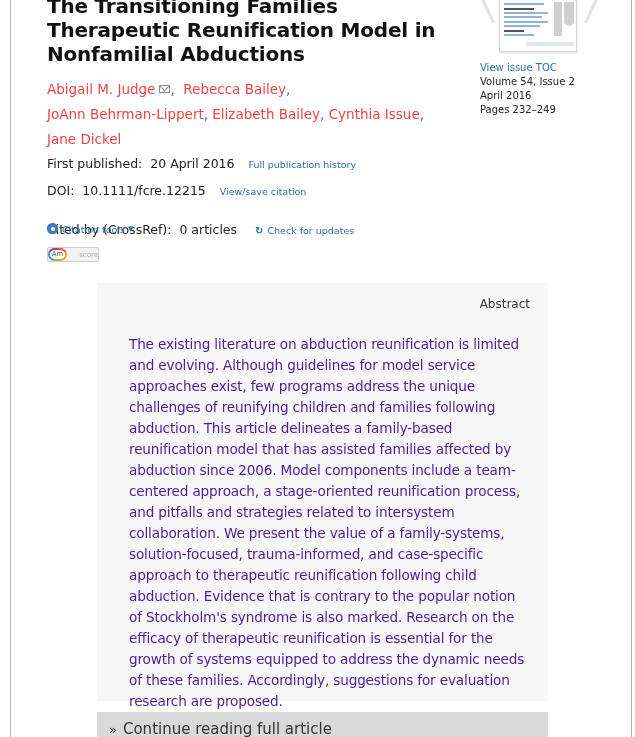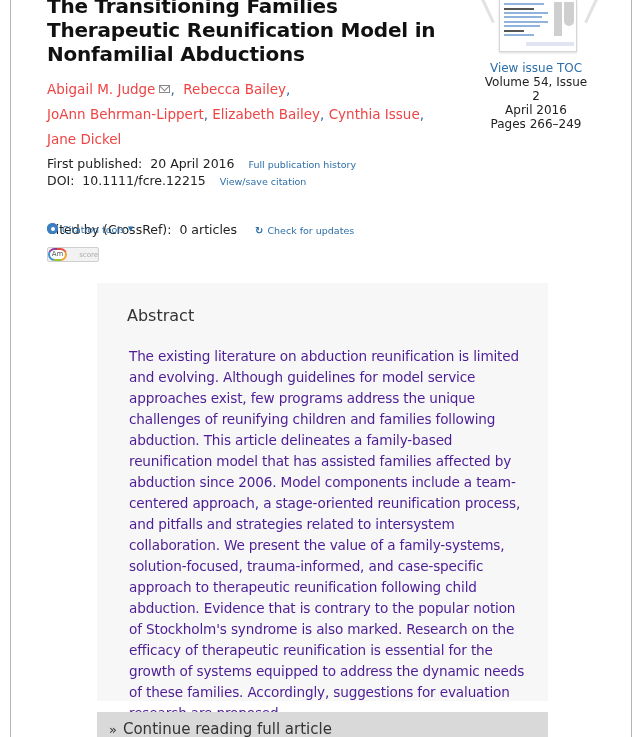--- a/index.html
+++ b/index.html
@@ -25,21 +25,21 @@
     font-size: 13.5px; line-height: 25px; color: #2d6ea8;
   }
   .authors a { color: #ef4444; text-decoration: none; }
   .mail-icon { display: inline-block; width: 11px; height: 8px; border: 1px solid #8a8a8a; position: relative; top: -1px; margin-left: 4px; box-sizing: border-box; }
   .mail-icon::after { content: ""; position: absolute; left: 1px; top: -3px; width: 6px; height: 6px; border-right: 1px solid #8a8a8a; border-bottom: 1px solid #8a8a8a; transform: rotate(45deg); }
 
   .meta { position: absolute; left: 47px; font-size: 12.5px; color: #222; }
   .meta .lbl { font-weight: normal; }
   .meta .small-link { font-size: 9.5px; color: #2d6ea8; margin-left: 10px; text-decoration: none; }
   .row-pub { top: 156px; }
-  .row-doi { top: 173px; }
+  .row-doi { top: 183px; }
   .row-cited { top: 222px; }
   .row-tools { position: absolute; left: 47px; top: 222px; font-size: 9.5px; color: #2d6ea8; }
   .gear-icon { display: inline-block; width: 11px; height: 11px; border-radius: 50%; background: #3d7fc1; position: relative; top: 1px; margin-right: 4px; box-shadow: 0 0 0 1.5px #3d7fc1 inset; }
   .gear-icon::after { content: ""; position: absolute; left: 3.5px; top: 3.5px; width: 4px; height: 4px; border-radius: 50%; background: #fff; }
   .caret { font-size: 7px; margin-left: 3px; color: #2d6ea8; position: relative; top: -2px; }
   .refresh-icon { font-size: 10px; color: #2d6ea8; font-style: italic; font-weight: bold; margin-left: 14px; margin-right: 2px; }
 
   .altmetric {
     position: absolute; left: 47px; top: 247px; width: 52px; height: 15px;
     border: 1px solid #cfcfcf; border-radius: 2px; background: #f2f2f2; box-sizing: border-box;
@@ -51,28 +51,28 @@
   .am-donut span { background:#fff; border-radius: 5px; padding: 0 2px; font-size: 7px; color: #555; line-height: 9px; }
   .am-score { color: #aaa; margin-left: 12px; }
   .cover {
     position: absolute; left: 499px; top: 0; width: 78px; height: 52px;
     background: #fff; border: 1px solid #d6d6d6; border-top: none; box-sizing: border-box;
     box-shadow: 0 1px 2px rgba(0,0,0,0.15);
   }
   .cover .ln { position: absolute; left: 4px; height: 1.5px; background: #8fb3dc; }
   .cover .blk { position: absolute; background: #cfcfcf; }
   .fan { position: absolute; top: 0; width: 3px; height: 28px; background: #e2e2e2; }
-  .sidebar-links { position: absolute; left: 480px; top: 61px; width: 112px; text-align: center; font-size: 12px; line-height: 14px; }
+  .sidebar-links { position: absolute; left: 480px; top: 61px; width: 112px; text-align: left; font-size: 10px; line-height: 14px; }
   .sidebar-links a { color: #2d6ea8; text-decoration: none; }
 
   .abstract {
     position: absolute; left: 97px; top: 283px; width: 451px; height: 418px;
     background: #f7f7f7; box-sizing: border-box; padding: 8px 18px 0 18px;
   }
-  .abstract h2 { margin: 12px; font-weight: normal; font-size: 16px; line-height: 26px; color: #333; }
+  .abstract h2 { margin: 0; font-weight: normal; font-size: 12px; line-height: 26px; color: #333; text-align: right; }
   .abstract p { margin: 17px 0 0 14px; font-size: 13.6px; line-height: 21px; color: #4c1d95; letter-spacing: -0.15px; }
   .continue {
     position: absolute; left: 97px; top: 712px; width: 451px; height: 30px;
     background: #d9d9d9; box-sizing: border-box; padding: 8px 12px 0 12px;
     font-size: 15px; color: #333; cursor: pointer;
   }
   .continue .chev { font-size: 13px; margin-right: 6px; }
 </style>
 </head>
 <body>
@@ -132,21 +132,21 @@
   <div class="ln" style="top:34px; width:30px;"></div>
   <div class="blk" style="left:54px; top:2px; width:8px; height:34px;"></div>
   <div class="blk" style="left:64px; top:2px; width:10px; height:24px; border-radius:0 0 6px 6px;"></div>
   <div class="blk" style="left:26px; top:42px; width:48px; height:4px; background:#dfe6f1;"></div>
 </div>
 
 <div class="sidebar-links">
   <div><a href="#">View issue TOC</a></div>
   <div>Volume 54, Issue 2</div>
   <div>April 2016</div>
-  <div>Pages 266–249</div>
+  <div>Pages 232–249</div>
 </div>
 
 <section class="abstract">
   <h2>Abstract</h2>
   <p>The existing literature on abduction reunification is limited and evolving. Although guidelines for model service approaches exist, few programs address the unique challenges of reunifying children and families following abduction. This article delineates a family-based reunification model that has assisted families affected by abduction since 2006. Model components include a team-centered approach, a stage-oriented reunification process, and pitfalls and strategies related to intersystem collaboration. We present the value of a family-systems, solution-focused, trauma-informed, and case-specific approach to therapeutic reunification following child abduction. Evidence that is contrary to the popular notion of Stockholm's syndrome is also marked. Research on the efficacy of therapeutic reunification is essential for the growth of systems equipped to address the dynamic needs of these families. Accordingly, suggestions for evaluation research are proposed.</p>
 </section>
 
 <div class="continue">
   <span class="chev">»</span><span>Continue reading full article</span>
 </div>

